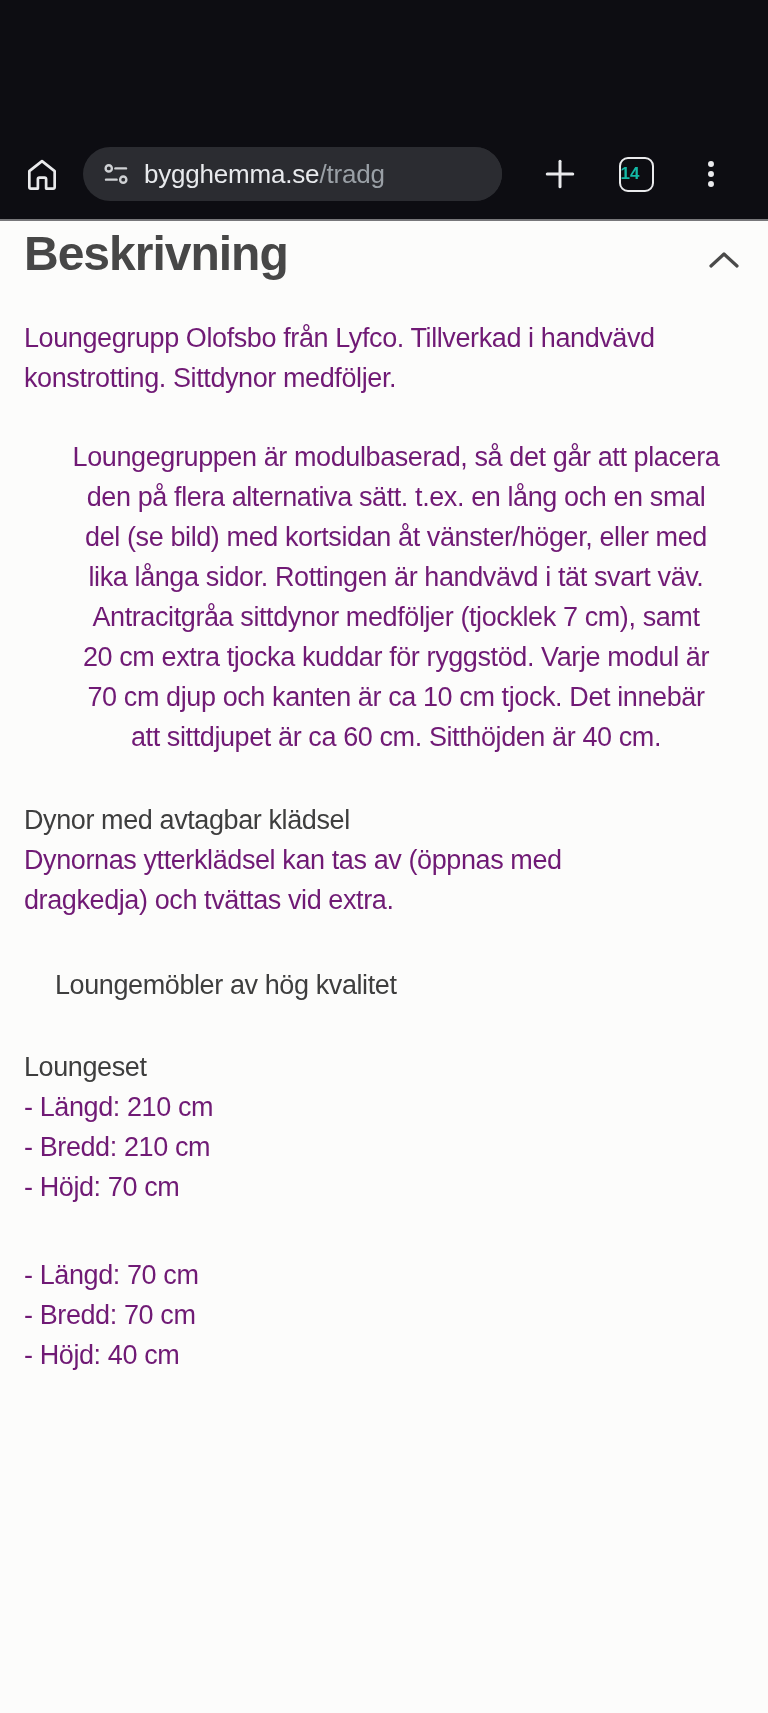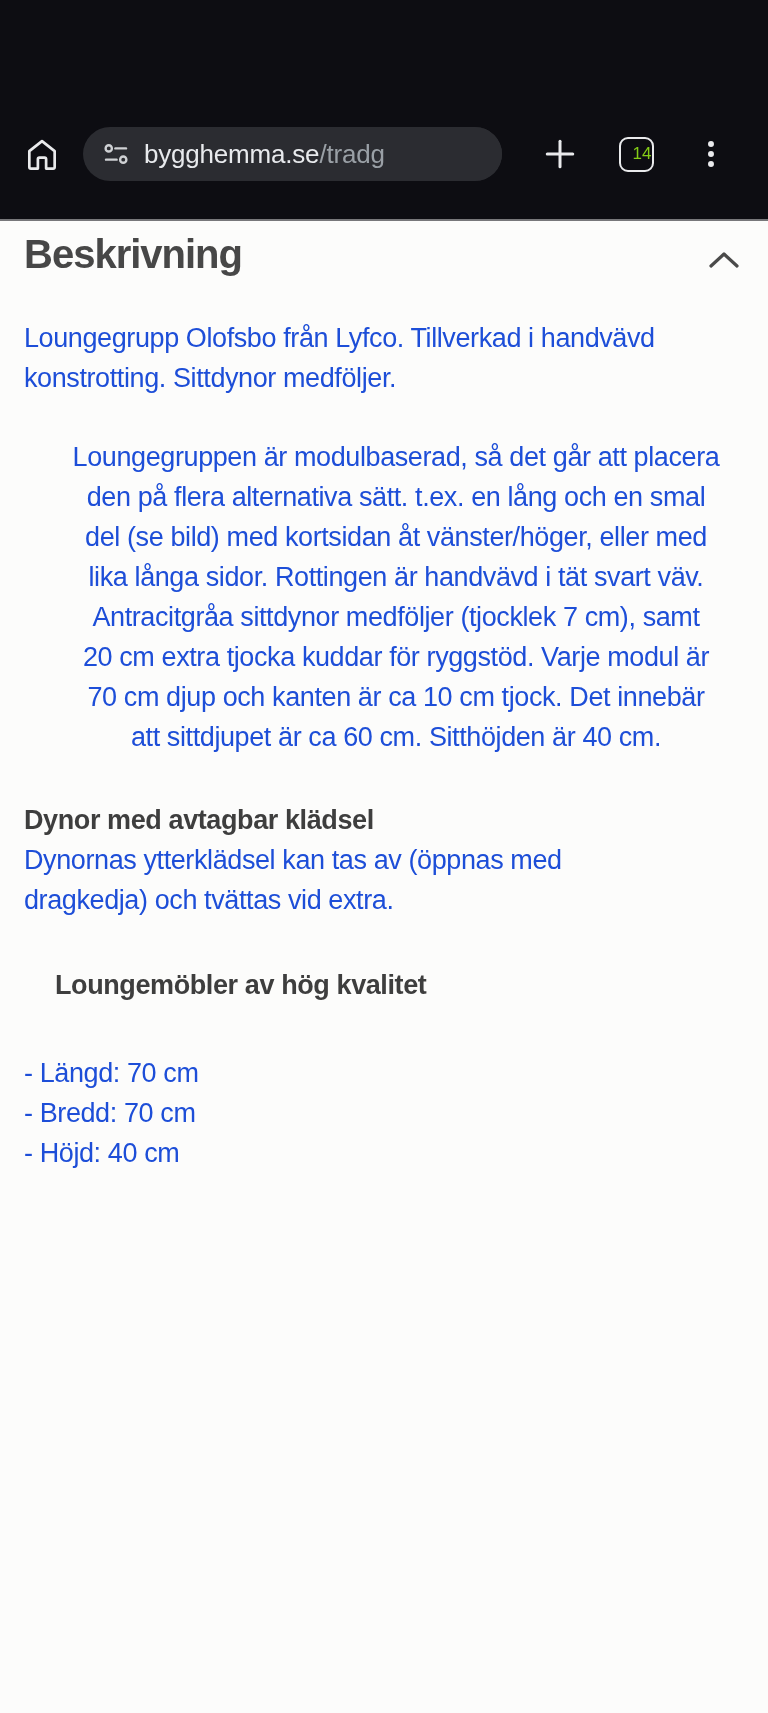--- a/index.html
+++ b/index.html
@@ -11,21 +11,21 @@
     overflow:hidden;
   }
 
   
   .browser-header {
     position:relative;
     height:219px;
     background:#0d0d12;
   }
   .toolbar {
-    position:absolute; left:0; right:0; top:99px; height:110px;
+    position:absolute; left:0; right:0; top:119px; height:110px;
     display:flex; align-items:center;
   }
   .home-btn {
     width:83px; display:flex; justify-content:center; align-items:center;
     background:none; border:none; cursor:pointer;
   }
   .url-pill {
     width:419px; height:54px; border-radius:27px;
     background:#2b2c31;
     display:flex; align-items:center;
@@ -42,48 +42,48 @@
     position:absolute; top:0; bottom:0; right:0; width:52px;
     background:linear-gradient(90deg, rgba(43,44,49,0), #2b2c31 85%);
     pointer-events:none;
   }
   .toolbar-actions {
     flex:1; display:flex; align-items:center; justify-content:space-evenly;
   }
   .icon-btn { background:none; border:none; cursor:pointer; display:flex; align-items:center; justify-content:center; }
   .tab-box {
     width:35px; height:35px; border:2.5px solid #e9eaec; border-radius:9px;
-    display:flex; align-items:center; justify-content:flex-end;
-    color:#84cc16; font-size:17px; font-weight:normal;
+    display:flex; align-items:center; justify-content:flex-start;
+    color:#14b8a6; font-size:17px; font-weight:bold;
   }
   .top-divider { height:2px; background:#77777a; }
 
   
   .content {
     background:#fcfcfb;
     padding:0 0 0 24px;
   }
   .accordion-header {
     display:flex; justify-content:space-between; align-items:flex-start;
     padding:9px 28px 0 0;
     cursor:pointer;
   }
   .accordion-header h2 {
-    font-size:40px; line-height:48px; font-weight:bold;
+    font-size:48px; line-height:48px; font-weight:bold;
     color:#474747; letter-spacing:-1px;
   }
   .chevron { margin-top:20px; flex:0 0 auto; }
 
   .body-text {
-    font-size:27px; line-height:40px; color:#1d4ed8;
+    font-size:27px; line-height:40px; color:#701a75;
     letter-spacing:-0.4px; white-space:pre-line;
     font-weight:normal;
   }
   .block h3 {
-    font-size:27px; line-height:40px; font-weight:bold;
+    font-size:27px; line-height:40px; font-weight:normal;
     color:#3e3e3e; letter-spacing:-0.4px;
   }
   .intro      { margin-top:40px; }
   .modular    { margin-top:39px;text-align:center; }
   .block-s1   { margin-top:43px; }
   .block-s2   { margin-top:45px;margin-left:31px; }
   .block-s3   { margin-top:42px; }
   .block-s4   { margin-top:48px; }
 </style>
 </head>
@@ -159,20 +159,26 @@
   <section class="block block-s1">
     <h3>Dynor med avtagbar klädsel</h3>
     <p class="body-text">Dynornas ytterklädsel kan tas av (öppnas med
 dragkedja) och tvättas vid extra.</p>
   </section>
 
   <section class="block block-s2">
     <h3>Loungemöbler av hög kvalitet</h3>
   </section>
 
+  <section class="block block-s3">
+    <h3>Loungeset</h3>
+    <p class="body-text">- Längd: 210 cm
+- Bredd: 210 cm
+- Höjd: 70 cm</p>
+  </section>
 
   <section class="block block-s4">
     <p class="body-text">- Längd: 70 cm
 - Bredd: 70 cm
 - Höjd: 40 cm</p>
   </section>
 
 </main>
 
 </body></html>

